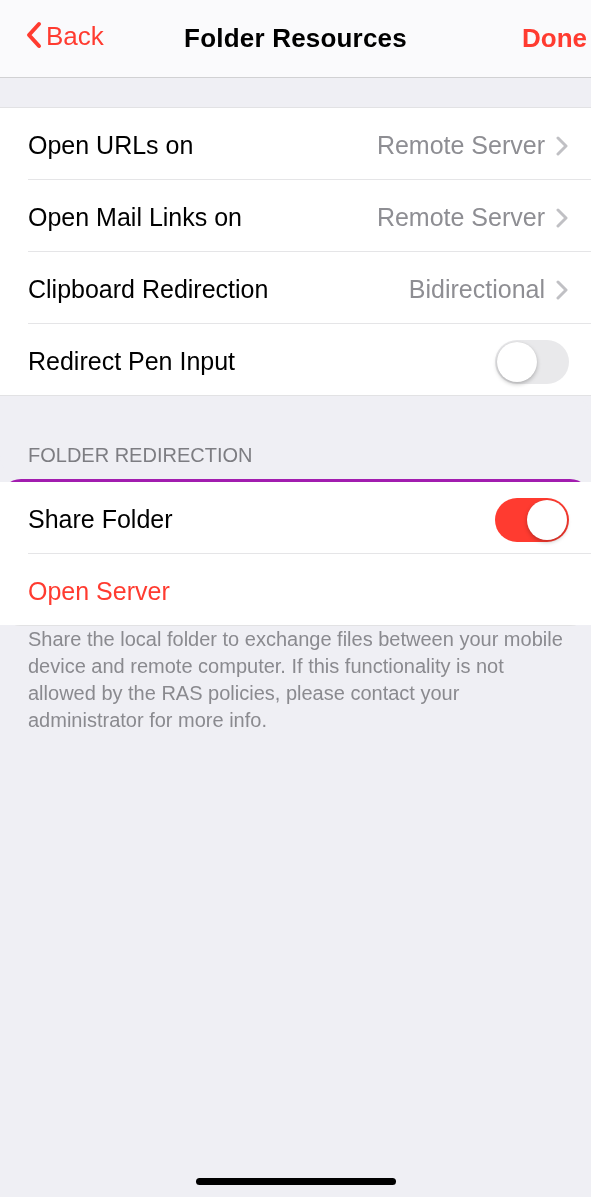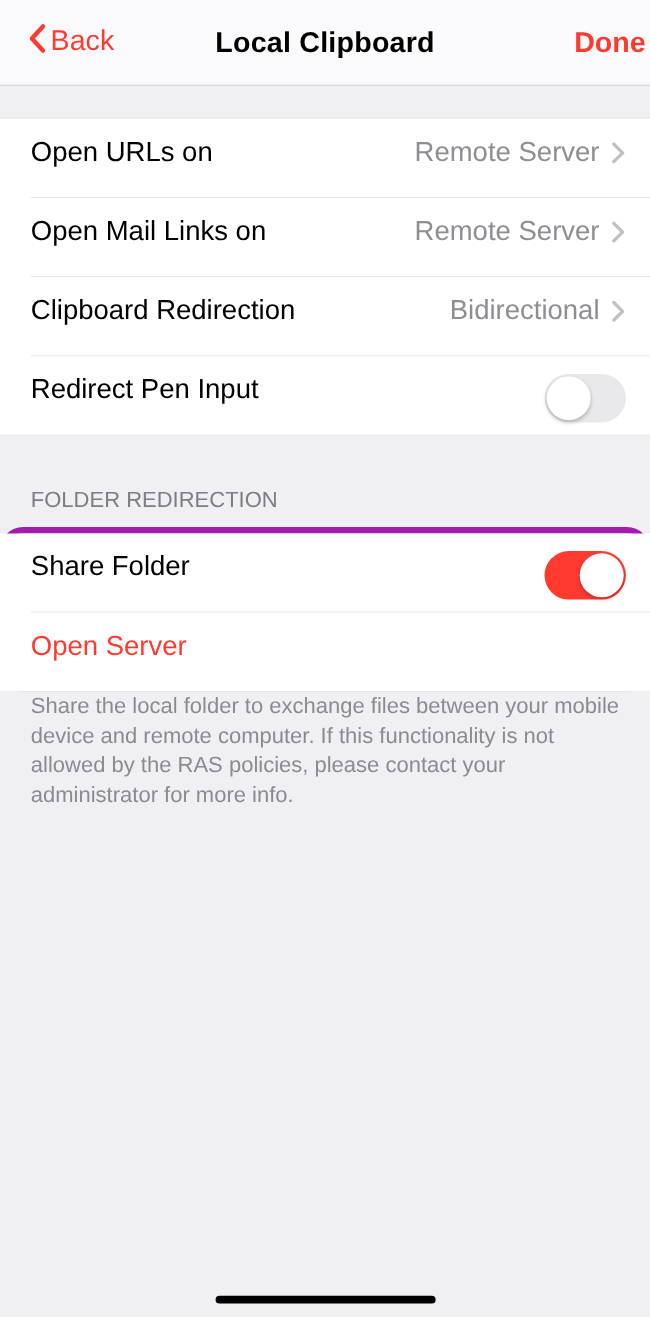--- a/index.html
+++ b/index.html
@@ -8,31 +8,31 @@
     
     .navbar { display: flex; align-items: center; justify-content: center; height: 78px; background: #fafafc; border-bottom: 1px solid #d1d1d3; position: relative; }
     .navbar-title { font-size: 26px; font-weight: 600; color: #000; letter-spacing: 0.2px; }
     .navbar-back { position: absolute; left: 24px; display: flex; align-items: flex-start; color: #ff3b30; font-size: 26px; }
     .navbar-back svg { width: 22px; height: 28px; }
     .navbar-done { position: absolute; right: 4px; color: #ff3b30; font-size: 26px; font-weight: 600; }
 
     .spacer-top { height: 30px; background: #efeff4; border-bottom: 1px solid #e2e2e4; }
 
     .group { background: #fff; }
-    .row { display: flex; align-items: flex-start; justify-content: space-between; min-height: 71px; padding: 16px 22px 0 28px; background: #fff; }
+    .row { display: flex; align-items: center; justify-content: space-between; min-height: 71px; padding: 4px 22px 0 28px; background: #fff; }
     .row-sep { border-bottom: 1px solid #e5e5e7; margin-left: 28px; }
     .row-label { font-size: 25px; color: #000; }
     .row-value-wrap { display: flex; align-items: center; }
     .row-value { font-size: 25px; color: #8e8e93; margin-right: 10px; }
     .row-link { color: #ff3b30; }
     .chevron svg { width: 14px; height: 20px; display: block; }
     .chevron path { stroke: #c0c0c4; stroke-width: 3; fill: none; stroke-linecap: round; stroke-linejoin: round; }
 
     .group-end { border-bottom: 1px solid #e2e2e4; }
-    .group-start { border-top: 6px solid #a21caf; border-radius: 21px; }
+    .group-start { border-top: 3px solid #a21caf; border-radius: 21px; }
 
     .section-header { padding: 48px 28px 12px; font-size: 20px; color: #7d7d82; background: #efeff4; border-radius: 23px; }
     .section-footer { padding: 0 28px; font-size: 20px; line-height: 1.35; color: #8a8a8f; background: #efeff4; }
 
     
     .switch { position: relative; width: 74px; height: 44px; border-radius: 22px; }
     .switch-off { background: #e9e9eb; }
     .switch-on { background: #ff3b30; }
     .knob { position: absolute; top: 2px; width: 40px; height: 40px; border-radius: 50%; background: #fff; box-shadow: 0 2px 4px rgba(0,0,0,0.25), 0 0 1px rgba(0,0,0,0.08); }
     .switch-off .knob { left: 2px; }
@@ -45,21 +45,21 @@
 
 <div class="navbar">
   <div class="navbar-back">
     <span>
       <svg viewBox="0 0 22 28">
           <path d="M15 3 L5 14 L15 25" stroke="#ff3b30" stroke-width="4" fill="none" stroke-linecap="round" stroke-linejoin="round"></path>
         </svg>
     </span>
     <span>Back</span>
   </div>
-  <div class="navbar-title">Local Clipboard</div>
+  <div class="navbar-title">Folder Resources</div>
   <div class="navbar-done">Done</div>
 </div>
 
 <div class="spacer-top"></div>
 
 <div class="group group-end">
 
   <div class="row">
     <span class="row-label">Open URLs on</span>
     <span class="row-value-wrap">

